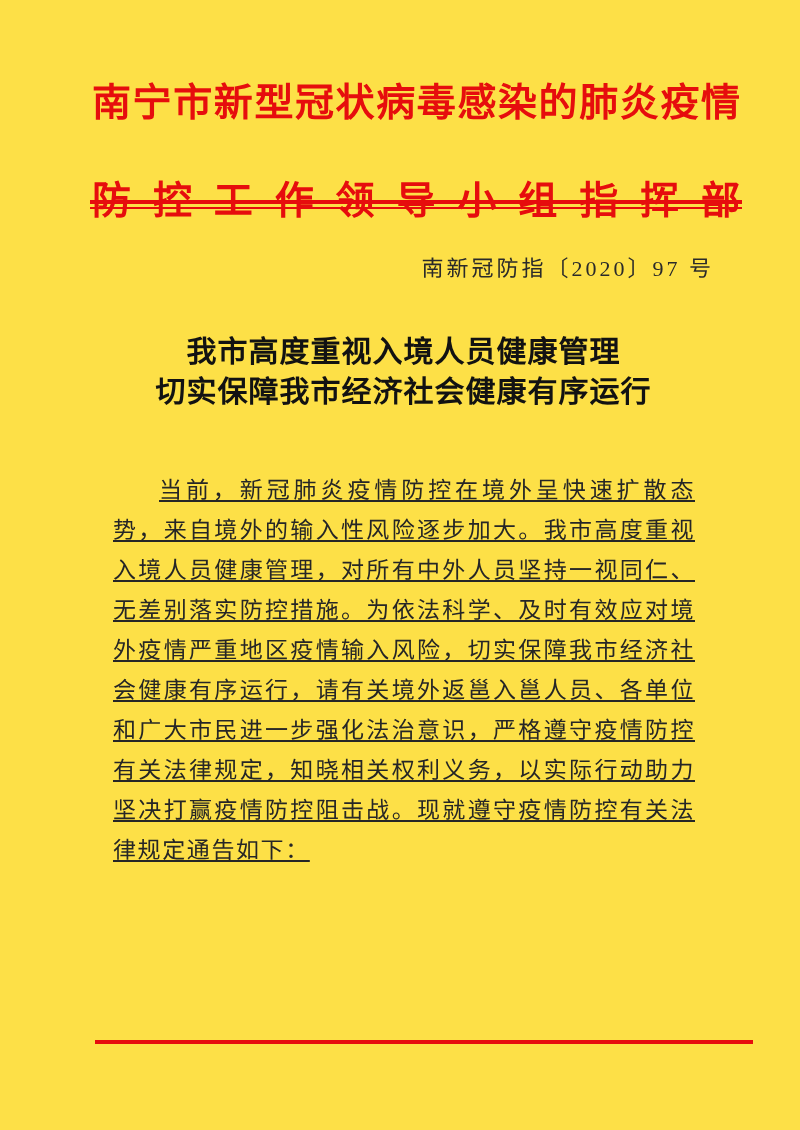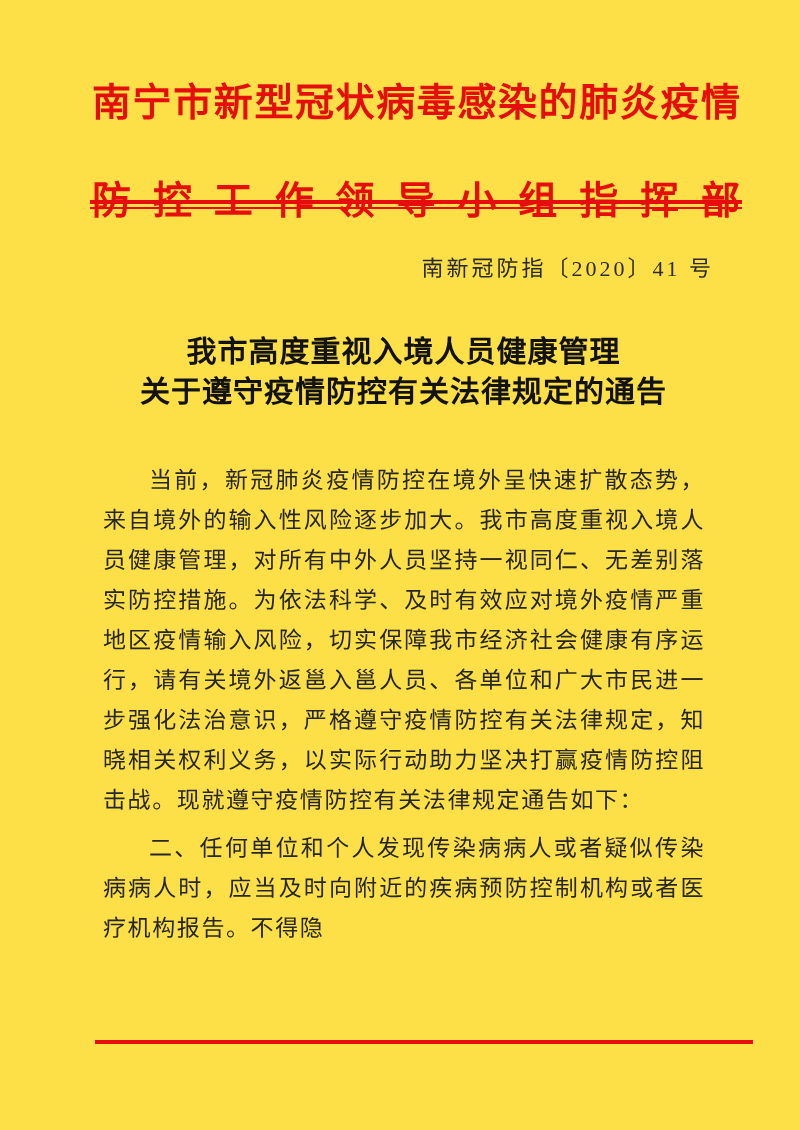--- a/index.html
+++ b/index.html
@@ -77,21 +77,22 @@
     width: 618px;
     font-size: 23px;
     line-height: 40px;
     color: #262626;
     text-align: justify;
     text-justify: inter-character;
   }
   .doc-body p {
     text-indent: 2em;
     letter-spacing: 1.6px;
-    margin: 8px;
+    margin: 18px;
+    text-decoration: underline;
   }
   
   .bottom-rule {
     position: absolute;
     top: 1040px;
     left: 95px;
     width: 658px;
     height: 4px;
     background: #e60d0d;
   }
@@ -105,27 +106,26 @@
     <span class="letterhead-line">南宁市新型冠状病毒感染的肺炎疫情</span>
     <span class="letterhead-line spread">防控工作领导小组指挥部</span>
   </div>
 
   <div class="header-rule">
     <div class="rule-thick"></div>
     <div class="rule-gap"></div>
     <div class="rule-thin"></div>
   </div>
 
-  <div class="doc-number">南新冠防指〔2020〕41 号</div>
+  <div class="doc-number">南新冠防指〔2020〕97 号</div>
 
   <div class="notice-title">
     <span class="title-line">我市高度重视入境人员健康管理</span>
-    <span class="title-line">关于遵守疫情防控有关法律规定的通告</span>
+    <span class="title-line">切实保障我市经济社会健康有序运行</span>
   </div>
 
   <div class="doc-body">
     <p>当前，新冠肺炎疫情防控在境外呈快速扩散态势，来自境外的输入性风险逐步加大。我市高度重视入境人员健康管理，对所有中外人员坚持一视同仁、无差别落实防控措施。为依法科学、及时有效应对境外疫情严重地区疫情输入风险，切实保障我市经济社会健康有序运行，请有关境外返邕入邕人员、各单位和广大市民进一步强化法治意识，严格遵守疫情防控有关法律规定，知晓相关权利义务，以实际行动助力坚决打赢疫情防控阻击战。现就遵守疫情防控有关法律规定通告如下：</p>
-    <p>二、任何单位和个人发现传染病病人或者疑似传染病病人时，应当及时向附近的疾病预防控制机构或者医疗机构报告。不得隐</p>
   </div>
 
   <div class="bottom-rule"></div>
 
 </div>
 
 </body></html>

